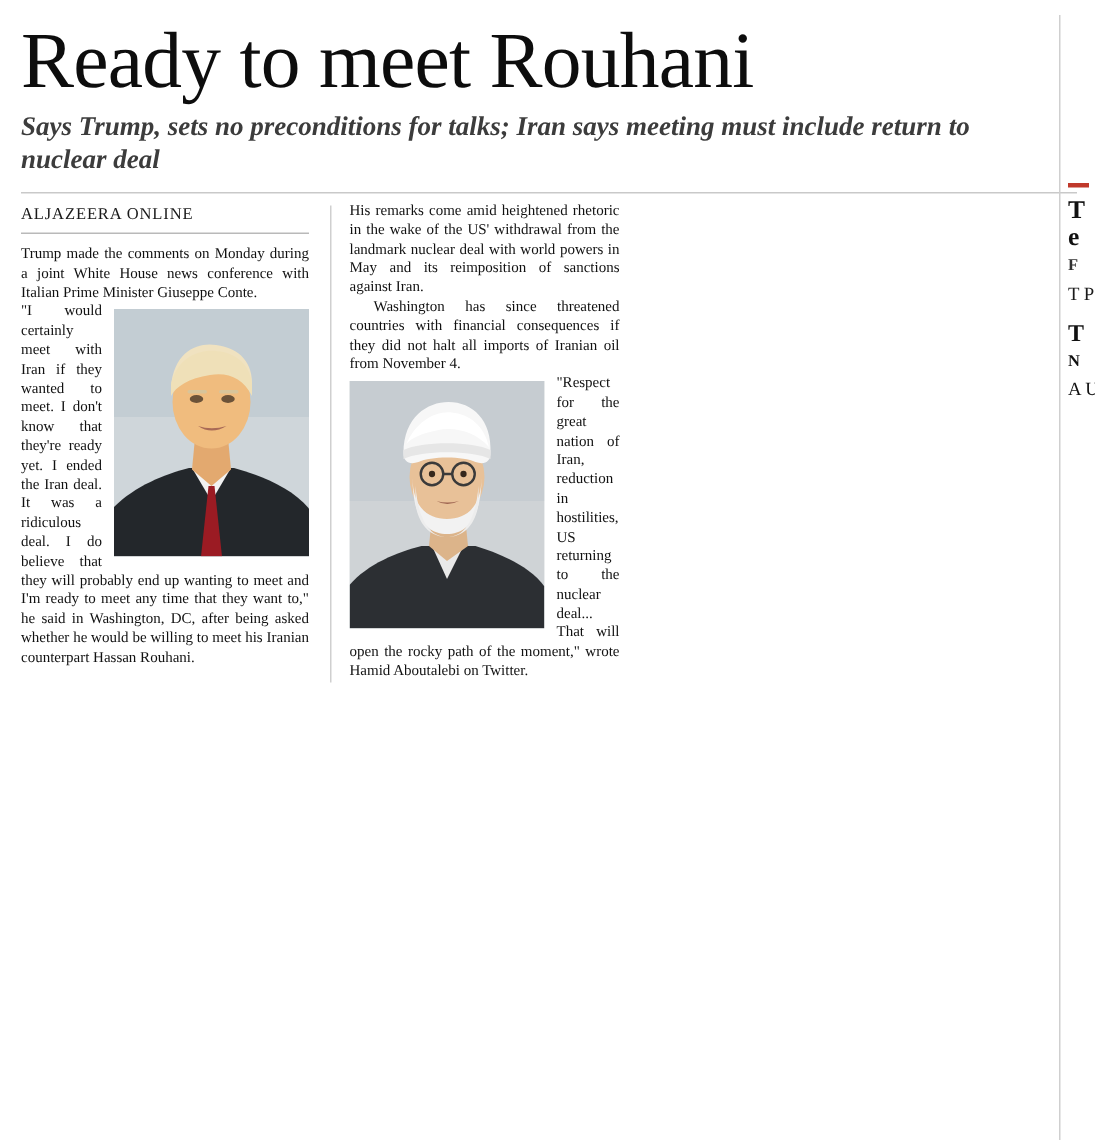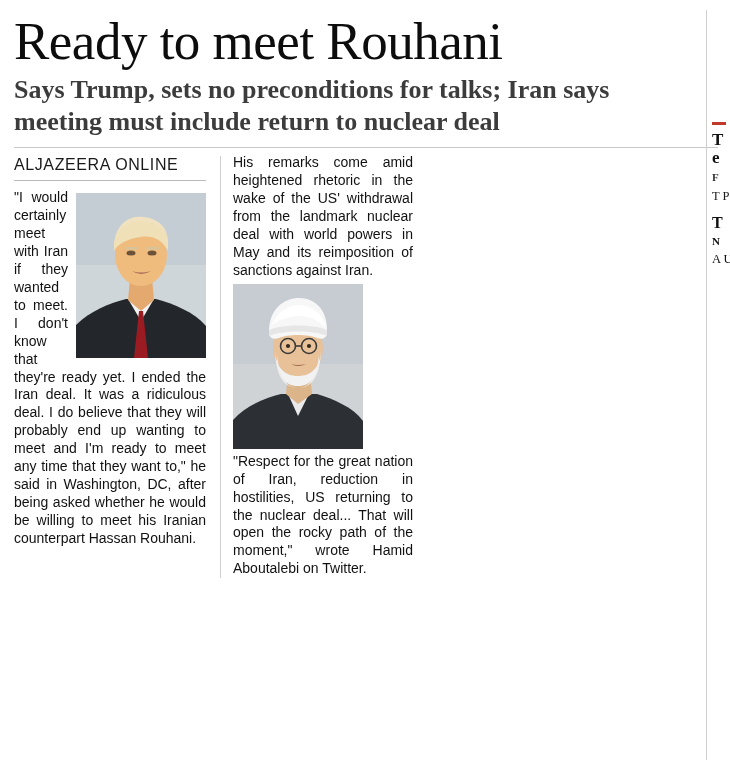--- a/index.html
+++ b/index.html
@@ -28,22 +28,23 @@
     font-size: 53px;
     line-height: 1.02;
     font-weight: 400;
     letter-spacing: -0.5px;
     color: #0d0d0d;
     margin: 4px 0 6px 0;
     white-space: nowrap;
   }
   .subhead {
     font-family: "Liberation Serif", serif;
-    font-weight: 700;
-    font-size: 26px;
+    font-style: italic;
+    font-weight: 700;
+    font-size: 18px;
     line-height: 1.22;
     color: #3c3c3c;
     margin: 2px 0 10px 0;
     max-width: 690px;
   }
   .rule-top {
     border: 0;
     border-top: 1px solid #c9c9c9;
     margin: 6px 0 0 0;
   }
@@ -61,36 +62,36 @@
   .col-2 { width: 206px; padding-right: 14px; padding-left: 12px; }
 
   .vline {
     width: 1px;
     background: #cfcfcf;
     align-self: stretch;
     margin-top: 2px;
   }
 
   .byline {
-    font-family: Liberation Sans, sans-serif;
-    font-size: 16px;
+    font-family: Liberation Serif, serif;
+    font-size: 11px;
     letter-spacing: 0.6px;
     color: #1a1a1a;
     text-transform: uppercase;
     margin: 2px 0 6px 0;
   }
   .byline-rule {
     border: 0;
     border-top: 1px solid #b9b9b9;
     margin: 0 0 8px 0;
   }
 
   p.art {
-    font-family: Liberation Sans, sans-serif;
-    font-size: 14px;
+    font-family: Liberation Serif, serif;
+    font-size: 10px;
     line-height: 1.28;
     text-align: justify;
     margin: 0;
     text-indent: 0;
     hyphens: auto;
     -webkit-hyphens: auto;
   }
   p.art + p.art { text-indent: 16px; }
 
   
@@ -181,20 +182,21 @@
   <h1 class="headline">Ready to meet Rouhani</h1>
   <div class="subhead">Says Trump, sets no preconditions for talks; Iran says meeting must include return to nuclear deal</div>
   <hr class="rule-top">
 
   <div class="body-wrap">
 
     <div class="col col-1">
       <div class="byline">ALJAZEERA ONLINE</div>
       <hr class="byline-rule">
 
+      <p class="art">Trump made the comments on Monday during a joint White House news conference with Italian Prime Minister Giuseppe Conte.</p>
 
       <div class="photo">
         <svg width="130" height="165" viewBox="0 0 130 165" xmlns="http://www.w3.org/2000/svg">
           <rect width="130" height="165" fill="#cfd6da"></rect>
           <rect x="0" y="0" width="130" height="72" fill="#c3cdd3"></rect>
 
           <path d="M0 165 L0 132 C14 118 34 110 50 106 L80 106 C98 111 118 119 130 133 L130 165 Z" fill="#23272b"></path>
 
           <path d="M52 106 L65 128 L78 106 L72 103 L58 103 Z" fill="#f2f2f2"></path>
 
@@ -217,20 +219,21 @@
       </div>
 
       <p class="art">"I would certainly meet with Iran if they wanted to meet. I don't know that they're ready yet. I ended the Iran deal. It was a ridiculous deal. I do believe that they will probably end up wanting to meet and I'm ready to meet any time that they want to," he said in Washington, DC, after being asked whether he would be willing to meet his Iranian counterpart Hassan Rouhani.</p>
 
     </div>
 
     <div class="vline"></div>
 
     <div class="col col-2">
       <p class="art">His remarks come amid heightened rhetoric in the wake of the US' withdrawal from the landmark nuclear deal with world powers in May and its reimposition of sanctions against Iran.</p>
+      <p class="art">Washington has since threatened countries with financial consequences if they did not halt all imports of Iranian oil from November 4.</p>
 
       <div class="photo left-float">
         <svg width="130" height="165" viewBox="0 0 130 165" xmlns="http://www.w3.org/2000/svg">
           <rect width="130" height="165" fill="#cfd3d6"></rect>
           <rect x="0" y="0" width="130" height="80" fill="#c6ccd1"></rect>
 
           <path d="M0 165 L0 136 C12 122 32 114 48 110 L84 110 C100 115 120 123 130 137 L130 165 Z" fill="#2c2f33"></path>
           <path d="M55 110 L65 132 L76 110 L70 107 L60 107 Z" fill="#e9e9e9"></path>
 
           <path d="M55 90 L77 90 L79 110 L65 120 L53 110 Z" fill="#dcb48a"></path>

